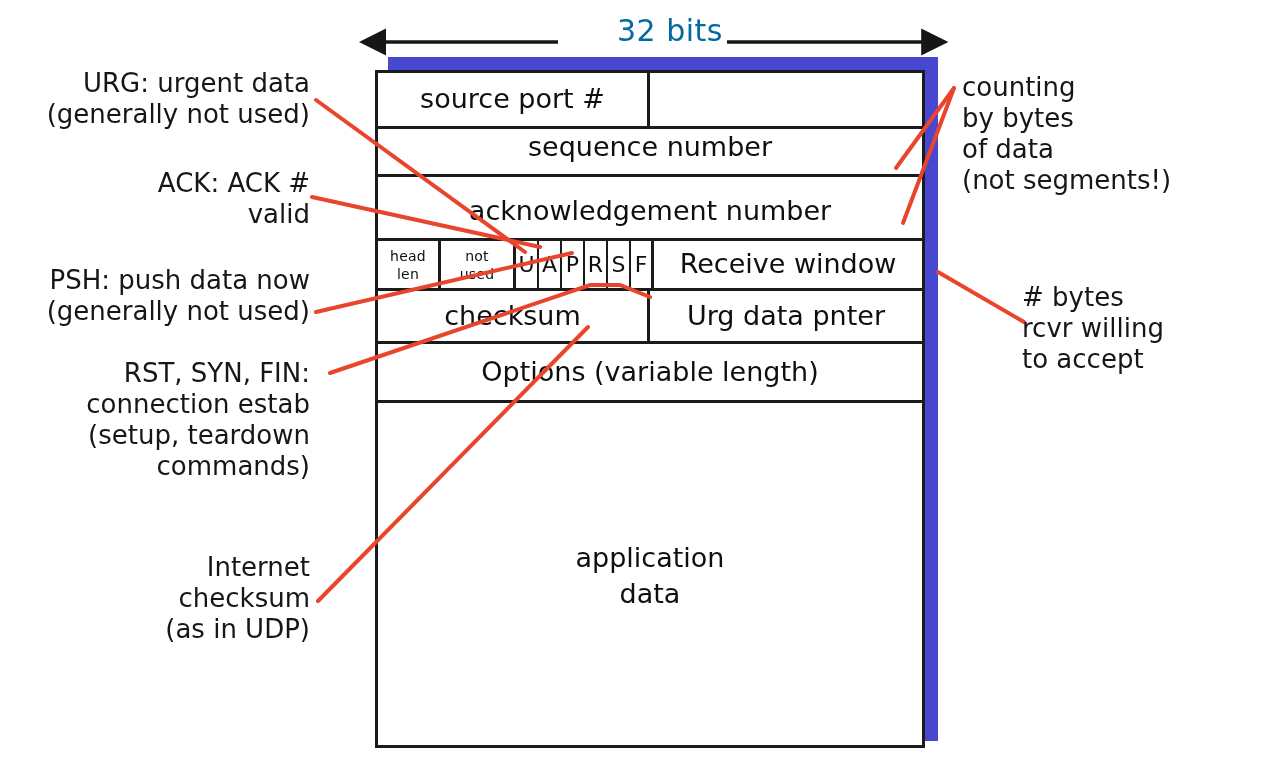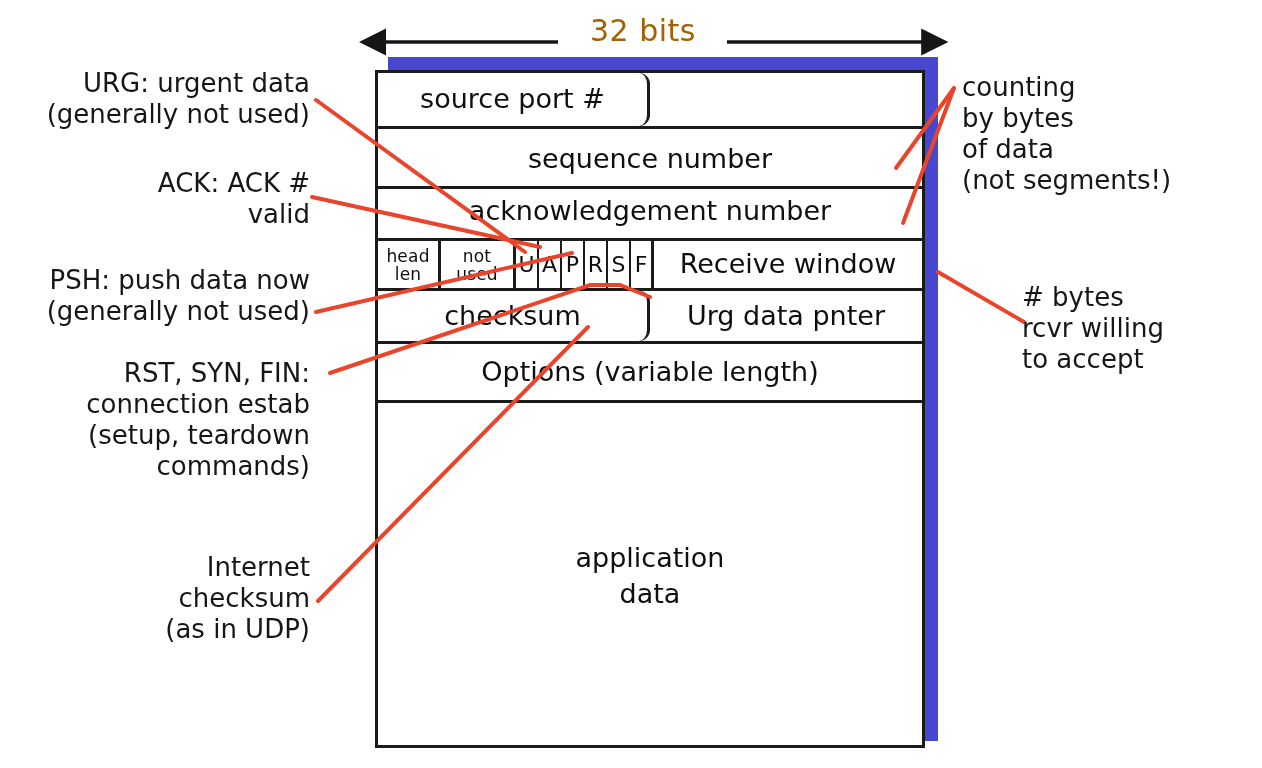--- a/index.html
+++ b/index.html
@@ -22,25 +22,25 @@
     width: 1262px;
     height: 768px;
   }
 
   
   .bits-label {
     position: absolute;
     left: 563px;
     top: 14px;
     width: 160px;
-    text-align: center;
+    text-align: right;
     font-size: 30px;
     line-height: 34px;
     letter-spacing: 0.5px;
-    color: #a16207;
+    color: #0369a1;
   }
 
   
   .shadow-top {
     position: absolute;
     left: 388px;
     top: 57px;
     width: 550px;
     height: 13px;
     background: var(--accent, #4747cf);
@@ -82,32 +82,32 @@
     justify-content: center;
     text-align: center;
     font-size: 27px;
     line-height: 1.05;
     color: #0f0f0f;
     overflow: hidden;
   }
   .cell.divider { border-right: 3px solid #1b1b1b; }
   .cell.thin-divider { border-right: 2px solid #1b1b1b; }
 
-  .half { width: 50%; border-radius: 11px; }
+  .half { width: 50%; }
 
   .r-ports      { top: 0px;   height: 56px; }
-  .r-seq        { top: 60px;  height: 56px; }
+  .r-seq        { top: 48px;  height: 56px; }
   .r-ack        { top: 112px; height: 56px; justify-content: center; }
   .r-flags      { top: 168px; height: 50px; }
   .r-checksum   { top: 218px; height: 53px; }
   .r-options    { top: 271px; height: 59px; }
   .r-appdata    { top: 330px; height: 345px; border-radius: 17px; }
 
   .small-cell {
-    font-size: 17px;
+    font-size: 14px;
     line-height: 18px;
     letter-spacing: 0.2px;
   }
   .flagbit {
     font-size: 22px;
     line-height: 22px;
   }
 
   .c-headlen  { width: 63px; }
   .c-notused  { width: 75px; }

